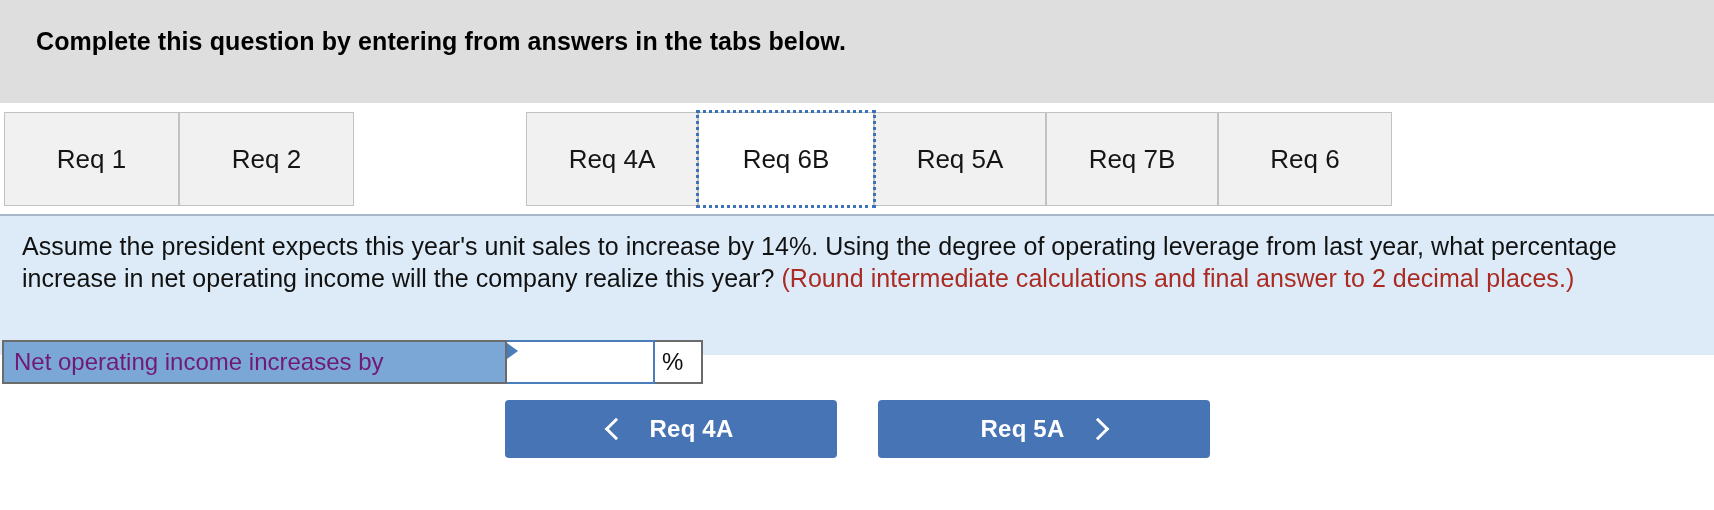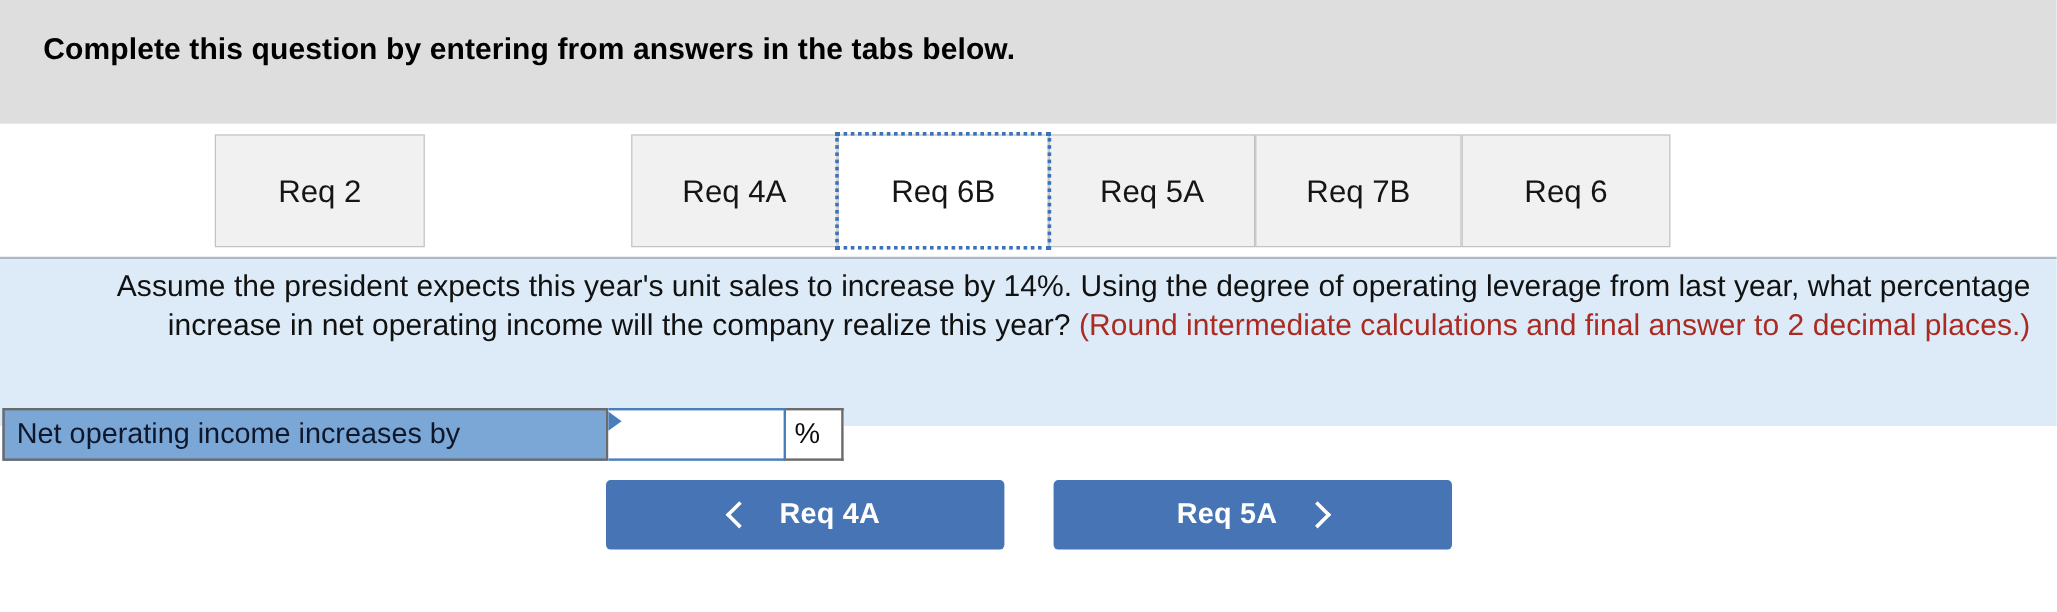--- a/index.html
+++ b/index.html
@@ -78,22 +78,21 @@
 
   
   .question-panel {
     position: absolute;
     left: 0;
     top: 216px;
     width: 1714px;
     height: 139px;
     background: #dcebf7;
     box-sizing: border-box;
-    padding: 7px 22px 0 22px;
-    text-align: right;
+    padding: 14px 22px 0 22px;
   }
   .question-text {
     font-size: 25px;
     line-height: 32px;
     color: #111111;
     letter-spacing: 0.05px;
   }
   .question-note {
     color: #ab2b23;
   }
@@ -109,21 +108,21 @@
   }
   .answer-label-cell {
     width: 505px;
     background: #7ba7d7;
     border: 2px solid #6b6b6b;
     box-sizing: border-box;
     display: flex;
     align-items: center;
     padding-left: 10px;
     font-size: 24px;
-    color: #0f172a;
+    color: #701a75;
     white-space: nowrap;
   }
   .answer-input-cell {
     position: relative;
     width: 148px;
     background: #ffffff;
     border: 2px solid #4a7ebb;
     border-left: none;
     box-sizing: border-box;
     display: flex;
@@ -203,20 +202,21 @@
 </style>
 </head>
 <body>
 
 <div class="header-band">
   <div class="header-title">Complete this question by entering from answers in the tabs below.</div>
 </div>
 
 <div class="tab-strip">
   <div class="tab-baseline"></div>
+  <div class="tab" style="left:4px;width:175px;">Req 1</div>
   <div class="tab" style="left:179px;width:175px;">Req 2</div>
   <div class="tab" style="left:526px;width:172px;">Req 4A</div>
   <div class="tab active" style="left:698px;width:176px;">Req 6B</div>
   <div class="tab" style="left:874px;width:172px;">Req 5A</div>
   <div class="tab" style="left:1046px;width:172px;">Req 7B</div>
   <div class="tab" style="left:1218px;width:174px;">Req 6</div>
 </div>
 
 <div class="question-panel">
   <div class="question-text"><span>Assume the president expects this year's unit sales to increase by 14%. Using the degree of operating leverage from last year, what percentage increase in net operating income will the company realize this year? </span><span class="question-note">(Round intermediate calculations and final answer to 2 decimal places.)</span></div>

